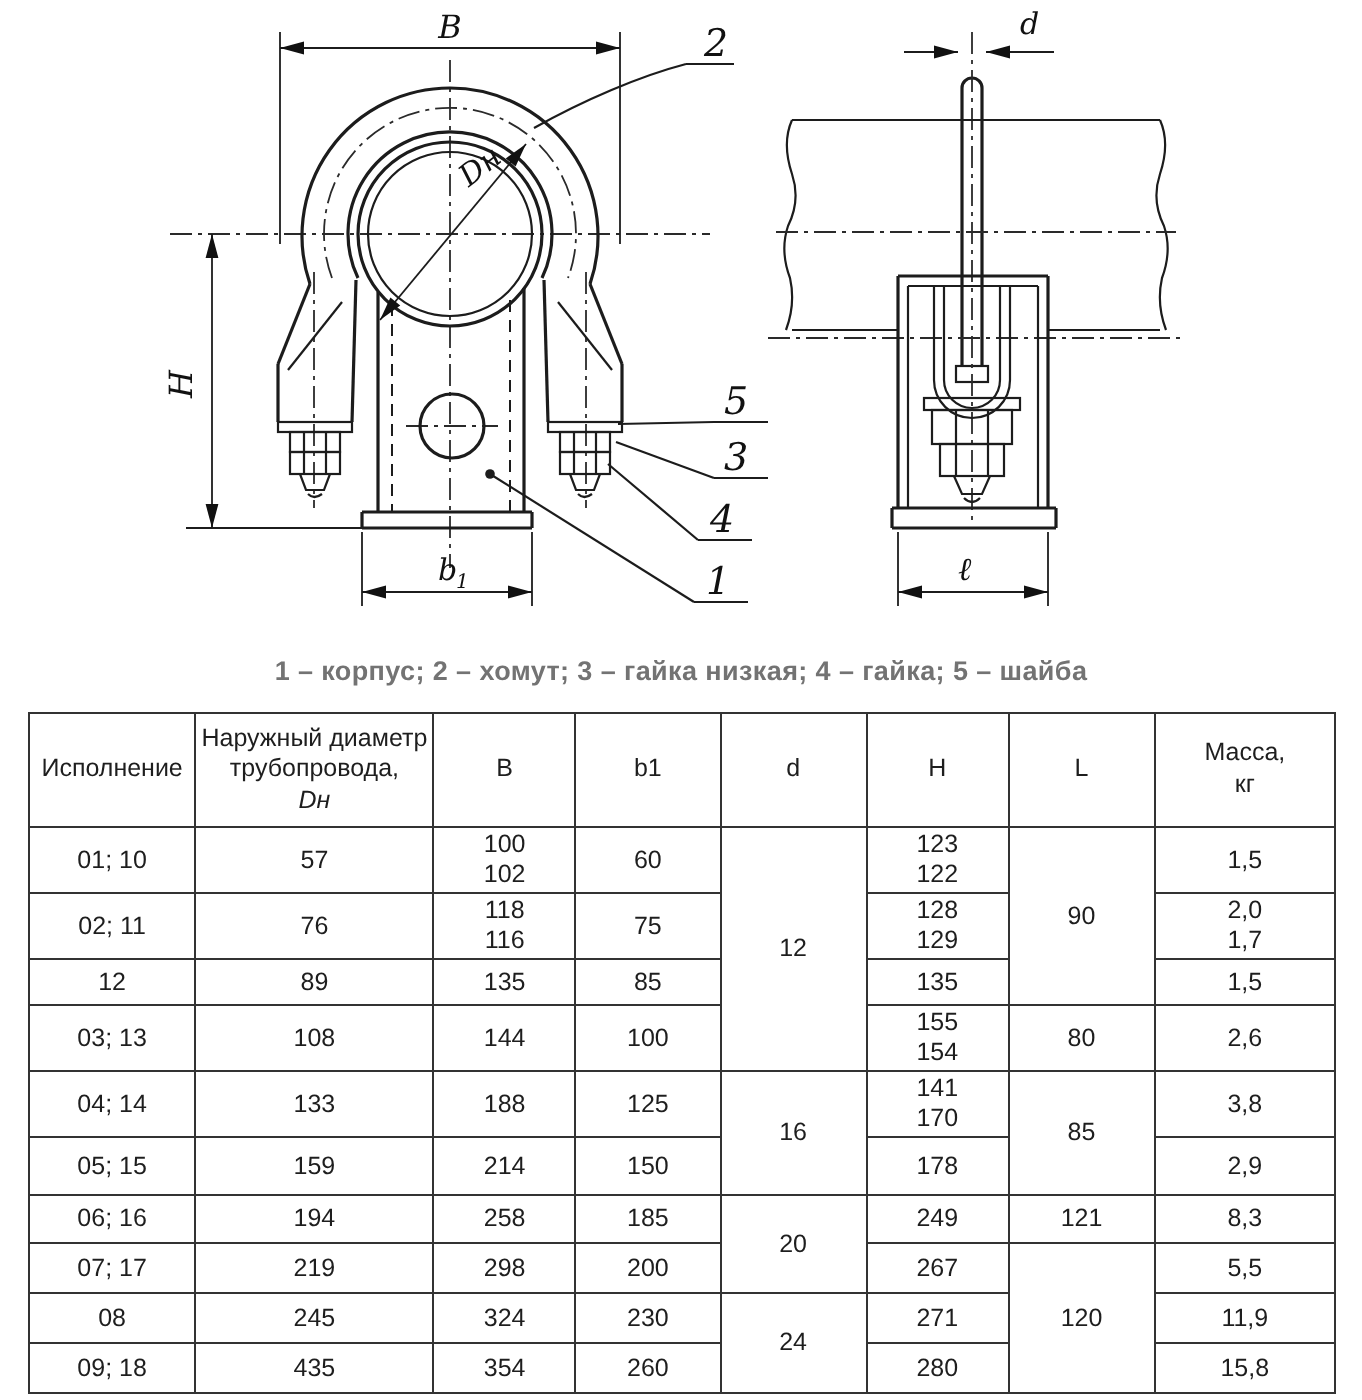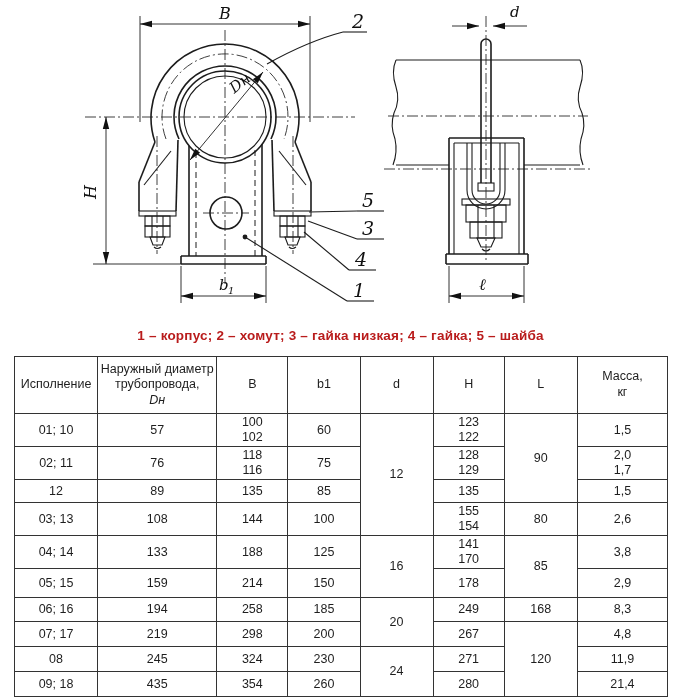--- a/index.html
+++ b/index.html
@@ -14,21 +14,21 @@
   .dash { stroke:#1c1c1c; stroke-width:1;   fill:none; stroke-dasharray:6 4; }
   .cl   { stroke:#2a2a2a; stroke-width:0.9; fill:none; stroke-dasharray:11 3 2 3; }
   .solidfill { fill:#1c1c1c; stroke:none; }
   text.dim  { font:italic 15px "DejaVu Serif", serif; fill:#111; }
   text.dimb { font:italic 16px "DejaVu Serif", serif; fill:#111; }
   text.sub  { font:italic 10px "DejaVu Serif", serif; fill:#111; }
   text.part { font:italic 19px "DejaVu Serif", serif; fill:#111; }
 
   
   .caption { width:681px; text-align:center; margin-top:5px;
-             font-size:13.5px; font-weight:bold; color:#b91c1c; letter-spacing:0.2px; }
+             font-size:13.5px; font-weight:bold; color:#737373; letter-spacing:0.2px; }
 
   
   .tbl-wrap { margin:13px 0 0 14px; }
   table { border-collapse:collapse; table-layout:fixed; width:654px;
           font-size:12.5px; color:#1e1e1e; }
   td, th { border:1.4px solid #333; text-align:center; vertical-align:middle;
            padding:1px 2px; font-weight:normal; white-space:pre-line; line-height:1.2; }
   th { line-height:1.25; }
   .it { font-style:italic; display:block; }
 </style>
@@ -308,44 +308,44 @@
     <td>178</td>
     <td>2,9</td>
   </tr>
   <tr style="height:24px">
     <td>06; 16</td>
     <td>194</td>
     <td>258</td>
     <td>185</td>
     <td rowspan="2">20</td>
     <td>249</td>
-    <td>168</td>
+    <td>121</td>
     <td>8,3</td>
   </tr>
   <tr style="height:25px">
     <td>07; 17</td>
     <td>219</td>
     <td>298</td>
     <td>200</td>
     <td>267</td>
     <td rowspan="3">120</td>
-    <td>4,8</td>
+    <td>5,5</td>
   </tr>
   <tr style="height:25px">
     <td>08</td>
     <td>245</td>
     <td>324</td>
     <td>230</td>
     <td rowspan="2">24</td>
     <td>271</td>
     <td>11,9</td>
   </tr>
   <tr style="height:25px">
     <td>09; 18</td>
     <td>435</td>
     <td>354</td>
     <td>260</td>
     <td>280</td>
-    <td>21,4</td>
+    <td>15,8</td>
   </tr>
 </tbody>
     </table>
 </div>
 
 </body></html>

